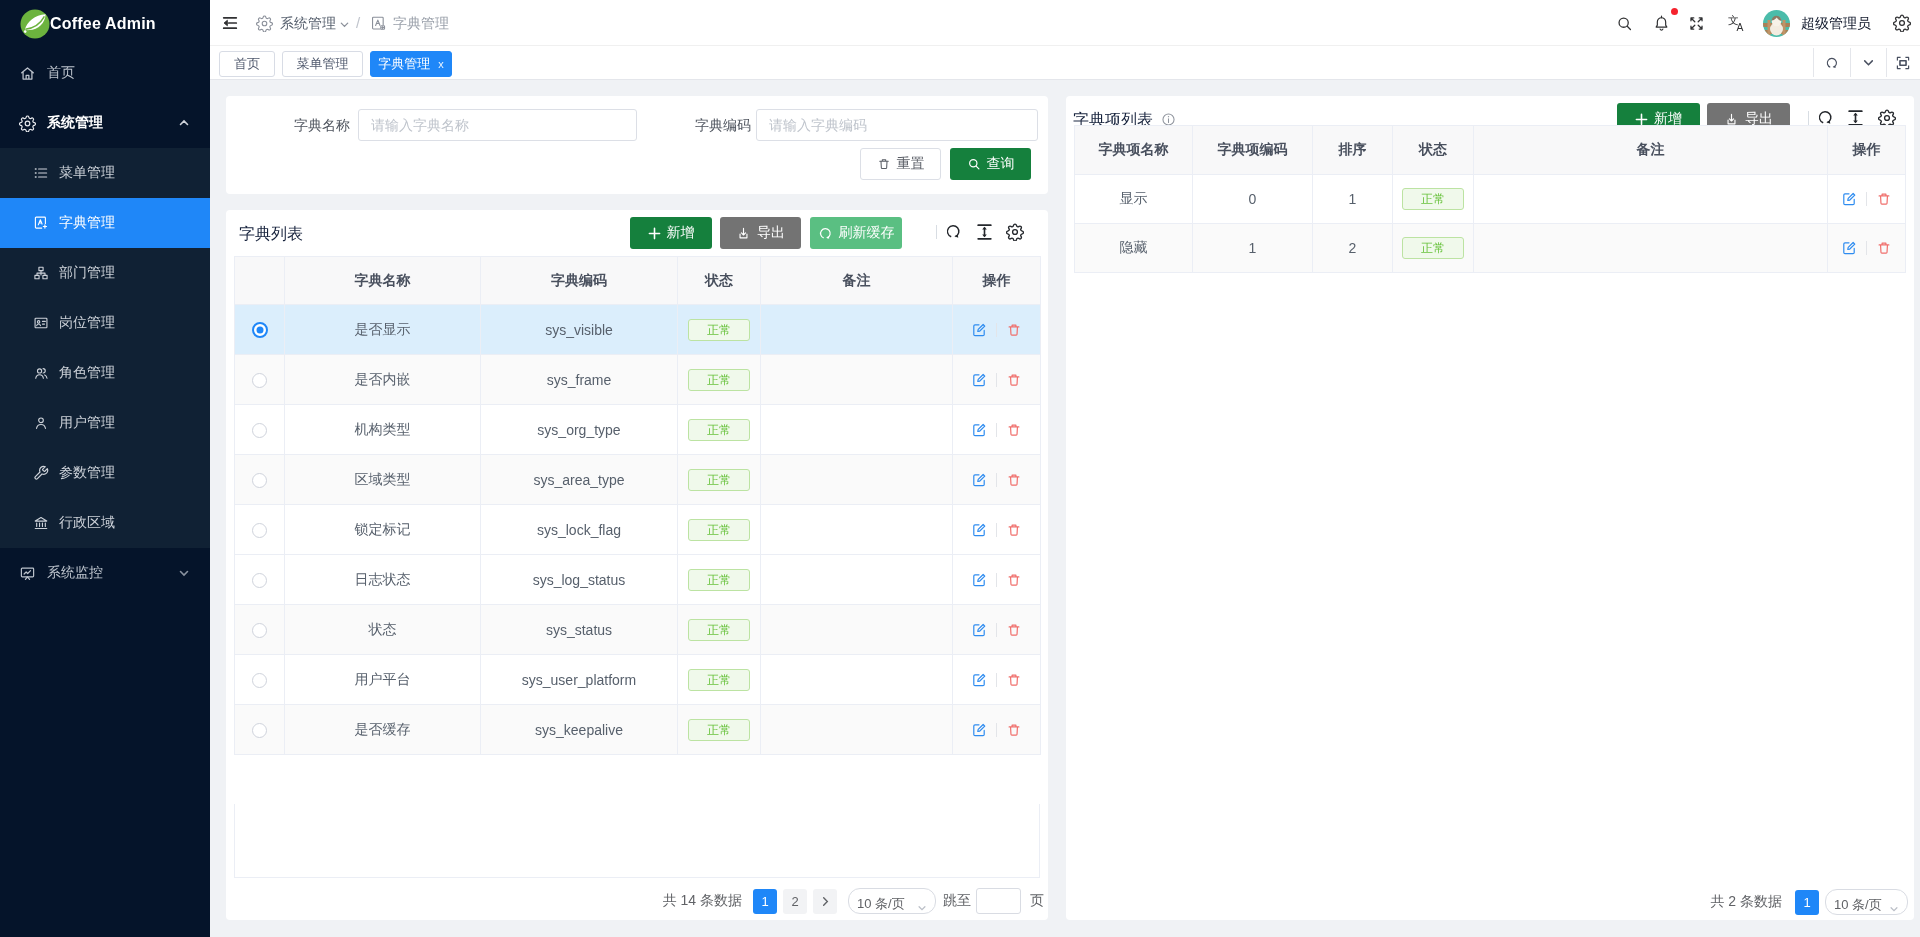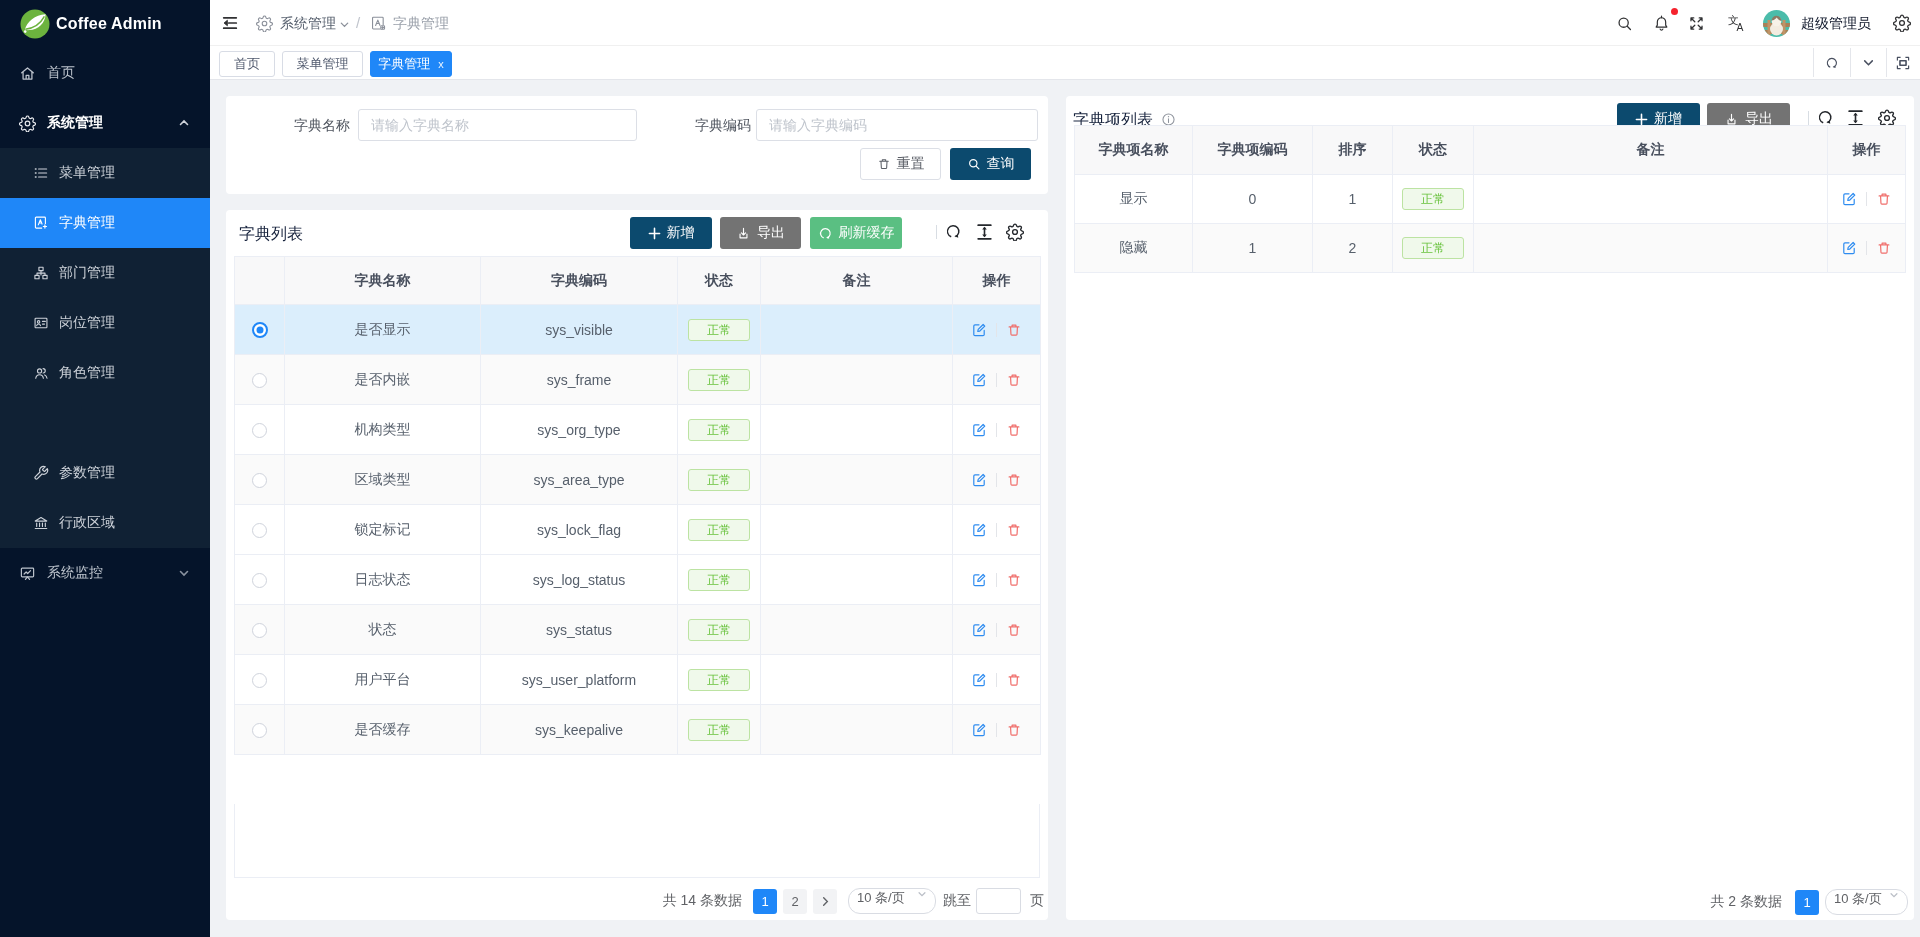--- a/index.html
+++ b/index.html
@@ -3,21 +3,21 @@
 <meta charset="utf-8">
 <style>
 *{margin:0;padding:0;box-sizing:border-box}
 html,body{width:1920px;height:937px;overflow:hidden;background:#f0f2f5;
   font-family:"Liberation Sans",sans-serif;-webkit-font-smoothing:antialiased}
 .abs{position:absolute}
 svg{display:block}
 
 #sidebar{position:fixed;left:0;top:0;width:210px;height:937px;background:#05142a;z-index:5}
 #logo{position:absolute;left:0;top:0;width:210px;height:48px;display:flex;align-items:center}
-#logo .txt{color:#fff;font-weight:bold;font-size:16px;margin-left:6px;letter-spacing:.2px}
+#logo .txt{color:#fff;font-weight:bold;font-size:16px;margin-left:0;letter-spacing:.2px}
 .mi{position:absolute;left:0;width:210px;height:50px;display:flex;align-items:center;color:#bdc4cd;font-size:14px}
 .mi .ic{margin-left:19px;margin-right:11px;display:flex}
 .mi .cr{position:absolute;right:20px;top:50%;margin-top:-6px}
 #submenu{position:absolute;left:0;top:148px;width:210px;height:400px;background:#102134}
 .smi{position:absolute;left:0;width:210px;height:50px;display:flex;align-items:center;color:#cdd2d9;font-size:14px}
 .smi .ic{margin-left:33px;margin-right:10px;display:flex}
 .smi.active{background:#1f87f8;color:#fff}
 
 #header{position:fixed;left:210px;top:0;width:1710px;height:46px;background:#fff;z-index:4;border-bottom:1px solid #f0f0f0}
 .hic{position:absolute;color:#3e4248}
@@ -29,21 +29,21 @@
 .tbicon{position:absolute;top:0;height:33px;display:flex;align-items:center;justify-content:center;color:#495060}
 .tbdiv{position:absolute;top:2px;width:1px;height:29px;background:#e4e6eb}
 
 #content{position:fixed;left:210px;top:80px;width:1710px;height:857px;background:#f0f2f5}
 .card{position:absolute;background:#fff;border-radius:4px}
 label.f{position:absolute;font-size:14px;color:#4e545e;line-height:32px}
 .inp{position:absolute;height:32px;border:1px solid #dcdfe6;border-radius:3px;background:#fff;
   font-size:14px;color:#bfc4cc;line-height:30px;padding-left:12px}
 .btn{position:absolute;height:32px;border-radius:3px;font-size:14px;display:flex;align-items:center;justify-content:center;gap:6px;border:1px solid transparent}
 .btn.plain{background:#fff;border-color:#dcdfe6;color:#5a5e66}
-.btn.blue{background:#0c4a6e;color:#fff}
+.btn.blue{background:#15803d;color:#fff}
 .btn.amber{background:#737373;color:#fff}
 .btn.green{background:#5abf82;color:#fff}
 .ctitle{position:absolute;font-size:16px;color:#17233d;font-weight:500}
 .tool{position:absolute;color:#24272c}
 
 table.tb{position:absolute;border-collapse:collapse;table-layout:fixed;font-size:14px;color:#57606c;background:#fff}
 table.tb th{background:#f8f8f9;color:#49505e;font-weight:bold;font-size:14px}
 table.tb th,table.tb td{border:1px solid #ebeef5;text-align:center;padding:0}
 table.tb tr.stripe td{background:#fafafa}
 table.tb tr.sel td{background:#dbeefc}
@@ -53,21 +53,21 @@
 .opdiv{width:1px;height:14px;background:#e3e5e9;margin:0 9px}
 
 .radio{display:inline-block;width:15px;height:15px;border-radius:50%;border:1px solid #cfd3dc;background:#fff;vertical-align:middle}
 .radio.on{border:2px solid #1f87f8;background:#fff;position:relative;width:16px;height:16px}
 .radio.on::after{content:"";position:absolute;left:50%;top:50%;transform:translate(-50%,-50%);width:7px;height:7px;border-radius:50%;background:#1f87f8}
 
 .pag{position:absolute;display:flex;align-items:center;font-size:14px;color:#606266}
 .pg{min-width:24px;height:25px;border-radius:3px;background:#f2f3f5;color:#606266;font-size:13px;
   display:flex;align-items:center;justify-content:center;margin-left:6px}
 .pg.on{background:#1f87f8;color:#fff}
-.psel{height:26px;border:1px solid #d9dce3;border-radius:12px;background:#fff;display:flex;align-items:flex-start;
+.psel{height:26px;border:1px solid #d9dce3;border-radius:12px;background:#fff;display:flex;align-items:flex-end;
   font-size:13px;color:#606266;padding:0 8px;margin-left:11px}
 .pinp{width:45px;height:26px;border:1px solid #d9dce3;border-radius:3px;background:#fff;margin:0 9px 0 5px}
 </style>
 </head>
 <body>
 
 <div id="sidebar">
   <div id="logo">
     <svg width="30" height="30" viewBox="0 0 30 30" style="margin-left:20px">
       <circle cx="15" cy="15" r="14.5" fill="#6cb33e"></circle>
@@ -137,20 +137,28 @@
         </span>岗位管理
     </div>
     <div class="smi" style="top:200px">
       <span class="ic">
           <svg width="16" height="16" viewBox="0 0 20 20" fill="none" stroke="#cdd2d9" stroke-width="1.4" stroke-linecap="round">
             <circle cx="8.2" cy="7.4" r="2.6"></circle>
             <path d="M3.4 16.6c.5-2.9 2.4-4.4 4.8-4.4 2.4 0 4.3 1.5 4.8 4.4"></path>
             <path d="M12.6 4.6a2.6 2.6 0 0 1 0 5.4M14.6 12.4c1.6.7 2.6 2.1 2.9 4.2"></path>
           </svg>
         </span>角色管理
+    </div>
+    <div class="smi" style="top:250px">
+      <span class="ic">
+          <svg width="16" height="16" viewBox="0 0 20 20" fill="none" stroke="#cdd2d9" stroke-width="1.4" stroke-linecap="round">
+            <circle cx="10" cy="6.6" r="2.9"></circle>
+            <path d="M4.4 16.8c.6-3.2 2.8-4.9 5.6-4.9s5 1.7 5.6 4.9"></path>
+          </svg>
+        </span>用户管理
     </div>
     <div class="smi" style="top:300px">
       <span class="ic">
           <svg width="16" height="16" viewBox="0 0 24 24" fill="none" stroke="#cdd2d9" stroke-width="1.8" stroke-linecap="round" stroke-linejoin="round">
             <path d="M14.7 6.3a1 1 0 0 0 0 1.4l1.6 1.6a1 1 0 0 0 1.4 0l3.77-3.77a6 6 0 0 1-7.94 7.94l-6.91 6.91a2.12 2.12 0 0 1-3-3l6.91-6.91a6 6 0 0 1 7.94-7.94l-3.76 3.76z"></path>
           </svg>
         </span>参数管理
     </div>
     <div class="smi" style="top:350px">
       <span class="ic">

